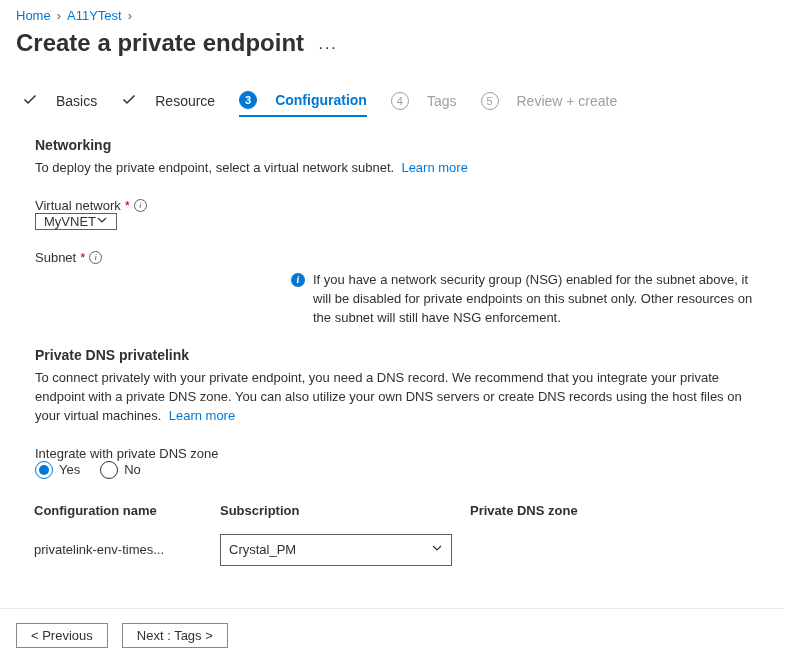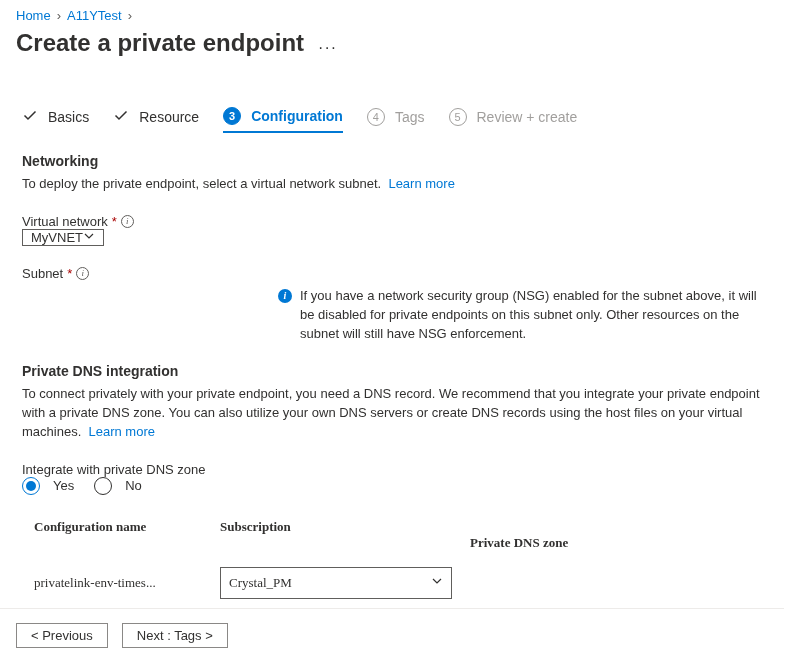--- a/index.html
+++ b/index.html
@@ -40,25 +40,24 @@
   .tabs {
     display: flex;
     gap: 24px;
     padding: 0 22px 0 22px;
     margin-top: 16px;
     font-size: 14px;
   }
   .tab {
     display: flex;
     align-items: center;
-    gap: 10px;
+    gap: 18px;
     padding-bottom: 6px;
     cursor: pointer;
     color: #323130;
-    margin-top: 16px;
   }
   .tab.disabled { color: #a19f9d; cursor: default; }
   .tab.active {
     color: #0078d4;
     font-weight: 600;
     border-bottom: 2px solid #0078d4;
   }
   .tab .step-circle {
     width: 18px; height: 18px;
     border: 1px solid #a19f9d;
@@ -66,21 +65,21 @@
     display: flex; align-items: center; justify-content: center;
     font-size: 11px;
     color: #a19f9d;
   }
   .tab.active .step-circle {
     background: #0078d4; color: #fff; border-color: #0078d4;
   }
   .check-icon svg { width: 16px; height: 16px; }
 
   .section {
-    padding: 20px 22px 0 22px;
+    padding: 20px 22px 0 35px;
   }
   .section h2 {
     font-size: 14px;
     font-weight: 600;
     margin-bottom: 6px;
   }
   .section p.desc {
     font-size: 13px;
     color: #323130;
     line-height: 1.45;
@@ -142,48 +141,47 @@
     color: #fff; font-size: 10px; font-weight: bold;
     display: flex; align-items:center; justify-content:center;
     font-family: Georgia, serif;
     font-style: italic;
     margin-top: 2px;
   }
 
   .radio-group {
     display: flex; gap: 20px; align-items:center;
   }
-  .radio-item { display:flex; align-items:center; gap:13px; cursor:pointer; }
+  .radio-item { display:flex; align-items:center; gap:6px; cursor:pointer; }
   .radio-outer {
     width: 18px; height: 18px; border: 1px solid #323130; border-radius:50%;
     display:flex; align-items:center; justify-content:center;
   }
   .radio-item.selected .radio-outer { border-color:#0078d4; }
   .radio-inner {
     width: 10px; height:10px; border-radius:50%;
   }
   .radio-item.selected .radio-inner { background:#0078d4; }
 
   .dns-table {
     margin: 18px 22px 0 22px;
-    font-family: Liberation Serif, serif;
   }
   .dns-header {
     display:flex; gap: 0;
     font-weight:600; font-size:13px;
     padding: 6px 12px;
   }
   .dns-row {
     display:flex; gap:0;
     padding: 10px 12px;
     align-items:center;
   }
   .col-config { width: 186px; }
   .col-sub { width: 250px; padding-right: 18px; }
-  .col-zone { flex:1;margin-top:16px; }
+  .col-zone { flex:1; }
   .dns-row .select-box { max-width: none; width:100%; }
   .trunc { white-space:nowrap; overflow:hidden; text-overflow:ellipsis; display:block; max-width: 170px; }
 
   .footer {
     position: absolute;
     left: 0; right: 4px; bottom: 0;
     border-top: 1px solid #edebe9;
     padding: 14px 16px;
     display:flex; gap:14px;
     background:#fff;
@@ -274,21 +272,21 @@
     </div>
   </div>
 
   <div class="info-note">
     <span class="info-dot">i</span>
     <span>If you have a network security group (NSG) enabled for the subnet above, it will be disabled for private endpoints on this subnet only. Other resources on the subnet will still have NSG enforcement.</span>
   </div>
 </div>
 
 <div class="section">
-  <h2>Private DNS integration</h2>
+  <h2>Private DNS privatelink</h2>
   <p class="desc">
     <span>To connect privately with your private endpoint, you need a DNS record. We recommend that you integrate your private endpoint with a private DNS zone. You can also utilize your own DNS servers or create DNS records using the host files on your virtual machines.</span>
     &nbsp;<a>Learn more</a>
   </p>
 
   <div class="field-row">
     <div class="field-label">
       <span>Integrate with private DNS zone</span>
     </div>
     <div class="radio-group">

